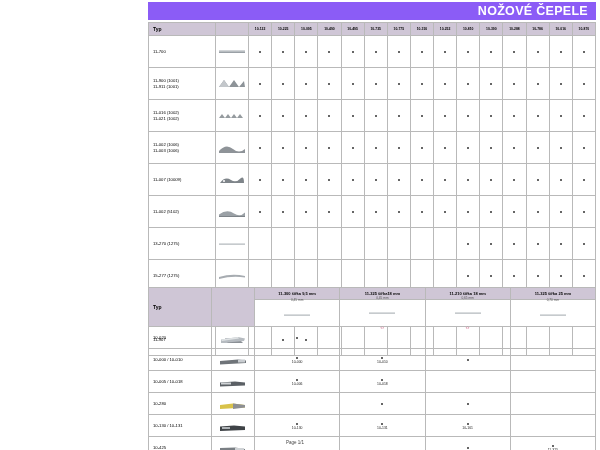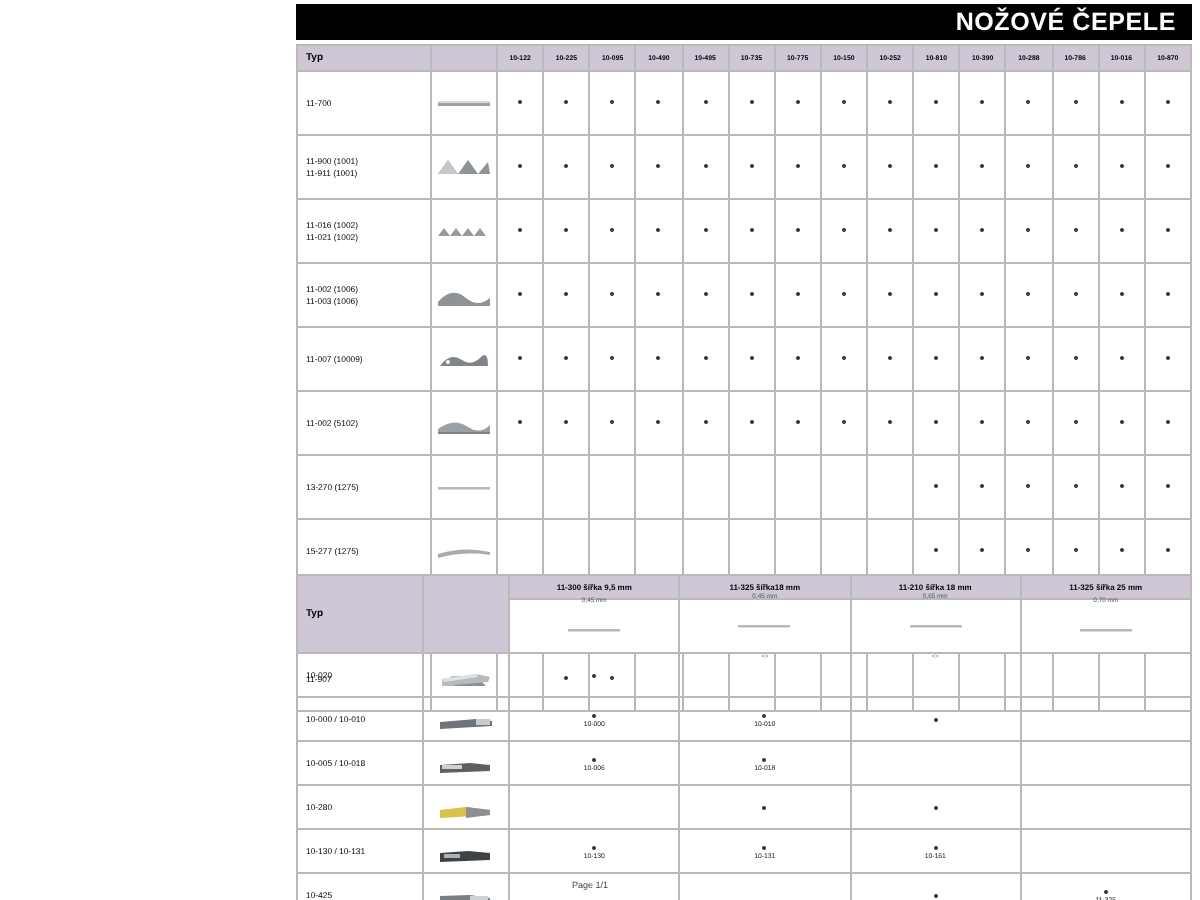--- a/index.html
+++ b/index.html
@@ -6,21 +6,21 @@
   body{
     width:600px;height:450px;background:#ffffff;
     font-family:"Liberation Sans", sans-serif;
     color:#000;overflow:hidden;position:relative;
   }
   .page{position:absolute;left:0;top:0;width:600px;height:450px;background:#fff;}
 
   
   .header{
     position:absolute;left:148px;top:2px;width:448px;height:18px;
-    background:#000000;color:#fff;
+    background:#8b5cf6;color:#fff;
   }
   .header .title{
     position:absolute;right:8px;top:2px;
     font-size:12.5px;font-weight:bold;letter-spacing:.3px;
   }
 
   
   .t1{
     position:absolute;left:148px;top:22px;width:448px;
     border-collapse:collapse;table-layout:fixed;

